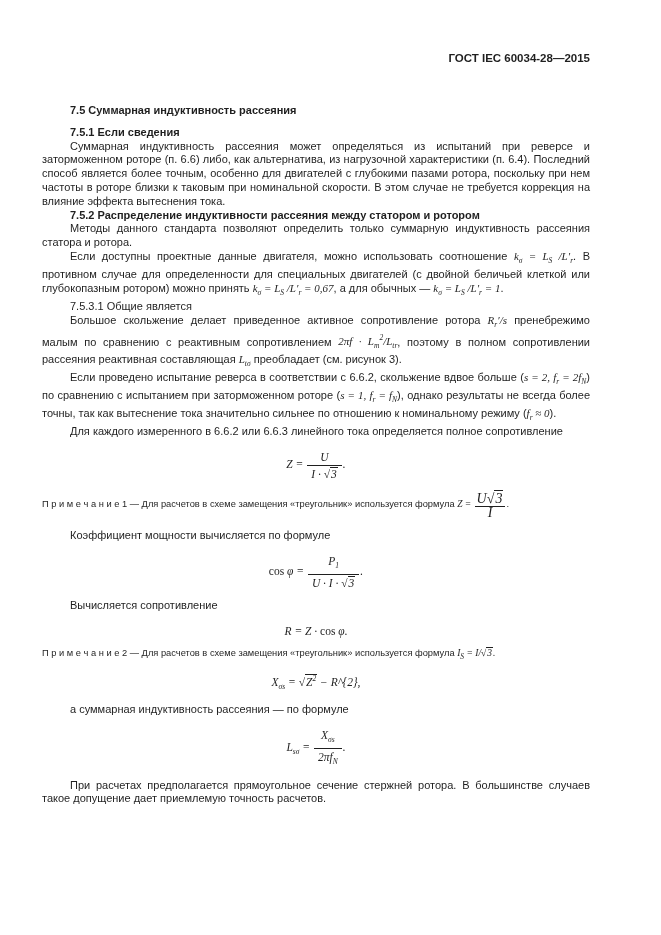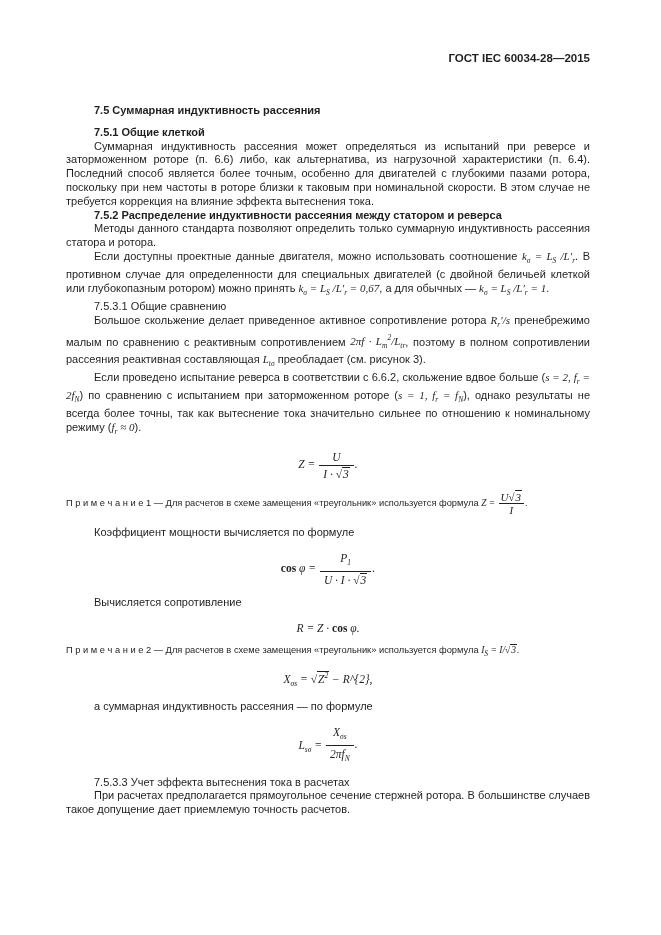--- a/index.html
+++ b/index.html
@@ -5,21 +5,21 @@
   html,body { margin:0; padding:0; background:#ffffff; }
   body {
     width:661px; height:935px; overflow:hidden;
     font-family:"Liberation Sans", sans-serif;
     color:#1f1f1f;
     -webkit-font-smoothing:antialiased;
   }
   .page {
     box-sizing:border-box;
     width:661px; height:935px;
-    padding:52px 71px 0 66px;
+    padding:52px 71px 0 42px;
     background:#ffffff;
   }
   .hdr {
     text-align:right;
     font-weight:bold;
     font-size:11.5px;
     margin:0 0 0 0;
   }
   .para {
     margin:0;
@@ -31,21 +31,21 @@
   .head { font-weight:bold; }
   .mt-xl { margin-top:40px; }
   .mt-sm { margin-top:8px; }
   
   .im {
     font-family:Liberation Serif, serif;
     font-style:italic;
   }
   .im sub, .formula sub { font-size:7.5px; font-style:italic; }
   .im sup, .formula sup { font-size:7.5px; font-style:italic; }
-  .up { font-style:normal;font-weight:bold; }
+  .up { font-style:normal; }
   
   .formula {
     text-align:center;
     text-indent:0;
     font-family:"Liberation Serif", serif;
     font-style:italic;
     font-size:11.5px;
     margin:11px 0 9px 0;
     line-height:14px;
   }
@@ -71,45 +71,46 @@
   }
   
   .note {
     font-size:9.3px;
     line-height:12.5px;
     margin:9px 0 9px 0;
     text-align:justify;
     text-indent:0;
   }
   .note .im { font-size:9.5px; }
-  .note .frac { font-size:11px; }
+  .note .frac { font-size:14px; }
   .note .frac .num { padding:0 2px 0 2px; }
   .note .frac .den { padding:0 2px; }
 </style>
 </head>
 <body>
 
 <div class="page">
 
   <p class="hdr">ГОСТ IEC 60034-28—2015</p>
 
   <p class="para head mt-xl">7.5 Суммарная индуктивность рассеяния</p>
 
-  <p class="para head mt-sm">7.5.1 Общие клеткой</p>
+  <p class="para head mt-sm">7.5.1 Если сведения</p>
   <p class="para">Суммарная индуктивность рассеяния может определяться из испытаний при реверсе и заторможенном роторе (п. 6.6) либо, как альтернатива, из нагрузочной характеристики (п. 6.4). Последний способ является более точным, особенно для двигателей с глубокими пазами ротора, поскольку при нем частоты в роторе близки к таковым при номинальной скорости. В этом случае не требуется коррекция на влияние эффекта вытеснения тока.</p>
 
-  <p class="para head">7.5.2 Распределение индуктивности рассеяния между статором и реверса</p>
+  <p class="para head">7.5.2 Распределение индуктивности рассеяния между статором и ротором</p>
   <p class="para">Методы данного стандарта позволяют определить только суммарную индуктивность рассеяния статора и ротора.</p>
   <p class="para"><span>Если доступны проектные данные двигателя, можно использовать соотношение </span><span class="im">k<sub>σ</sub> = L<sub>S</sub> /L′<sub>r</sub></span><span>. В противном случае для определенности для специальных двигателей (с двойной беличьей клеткой или глубокопазным ротором) можно принять </span><span class="im">k<sub>σ</sub> = L<sub>S</sub> /L′<sub>r</sub> = 0,67</span><span>, а для обычных — </span><span class="im">k<sub>σ</sub> = L<sub>S</sub> /L′<sub>r</sub> = 1</span><span>.</span></p>
 
 
-  <p class="para">7.5.3.1 Общие сравнению</p>
+  <p class="para">7.5.3.1 Общие является</p>
   <p class="para"><span>Большое скольжение делает приведенное активное сопротивление ротора </span><span class="im">R<sub>r</sub>′/s</span><span> пренебрежимо малым по сравнению с реактивным сопротивлением </span><span class="im">2πf · L<sub>m</sub><sup>2</sup>/L<sub>tr</sub></span><span>, поэтому в полном сопротивлении рассеяния реактивная составляющая </span><span class="im">L<sub>tσ</sub></span><span> преобладает (см. рисунок 3).</span></p>
   <p class="para"><span>Если проведено испытание реверса в соответствии с 6.6.2, скольжение вдвое больше (</span><span class="im">s = 2, f<sub>r</sub> = 2f<sub>N</sub></span><span>) по сравнению с испытанием при заторможенном роторе (</span><span class="im">s = 1, f<sub>r</sub> = f<sub>N</sub></span><span>), однако результаты не всегда более точны, так как вытеснение тока значительно сильнее по отношению к номинальному режиму (</span><span class="im">f<sub>r</sub> ≈ 0</span><span>).</span></p>
 
+  <p class="para">Для каждого измеренного в 6.6.2 или 6.6.3 линейного тока определяется полное сопротивление</p>
 
   <div class="formula"><span>Z = </span><span class="frac"><span class="num">U</span><span class="den">I · <span class="sqrt"><span class="rad">√</span><span class="bar">3</span></span></span></span><span>.</span></div>
 
   <div class="note"><span>П р и м е ч а н и е  1 — </span><span>Для расчетов в схеме замещения «треугольник» используется формула </span><span class="im">Z = </span><span class="frac im"><span class="num">U<span class="sqrt"><span class="rad">√</span><span class="bar">3</span></span></span><span class="den">I</span></span><span>.</span></div>
 
   <p class="para">Коэффициент мощности вычисляется по формуле</p>
 
   <div class="formula"><span><span class="up">cos</span> φ = </span><span class="frac"><span class="num">P<sub>1</sub></span><span class="den">U · I · <span class="sqrt"><span class="rad">√</span><span class="bar">3</span></span></span></span><span>.</span></div>
 
   <p class="para">Вычисляется сопротивление</p>
@@ -120,16 +121,15 @@
 
   <div class="note"><span>П р и м е ч а н и е  2 — </span><span>Для расчетов в схеме замещения «треугольник» используется формула </span><span class="im">I<sub>S</sub> = I/<span class="sqrt"><span class="rad">√</span><span class="bar">3</span></span>.</span></div>
 
 
   <div class="formula">X<sub>σs</sub> = <span class="sqrt"><span class="rad">√</span><span class="bar">Z<sup>2</sup></span></span> − R^{2},</div>
 
   <p class="para">а суммарная индуктивность рассеяния — по формуле</p>
 
   <div class="formula"><span>L<sub>sσ</sub> = </span><span class="frac"><span class="num">X<sub>σs</sub></span><span class="den">2πf<sub>N</sub></span></span><span>.</span></div>
 
-  <p class="para">7.5.3.3 Учет эффекта вытеснения тока в расчетах</p>
   <p class="para">При расчетах предполагается прямоугольное сечение стержней ротора. В большинстве случаев такое допущение дает приемлемую точность расчетов.</p>
 
 </div>
 
 </body></html>

